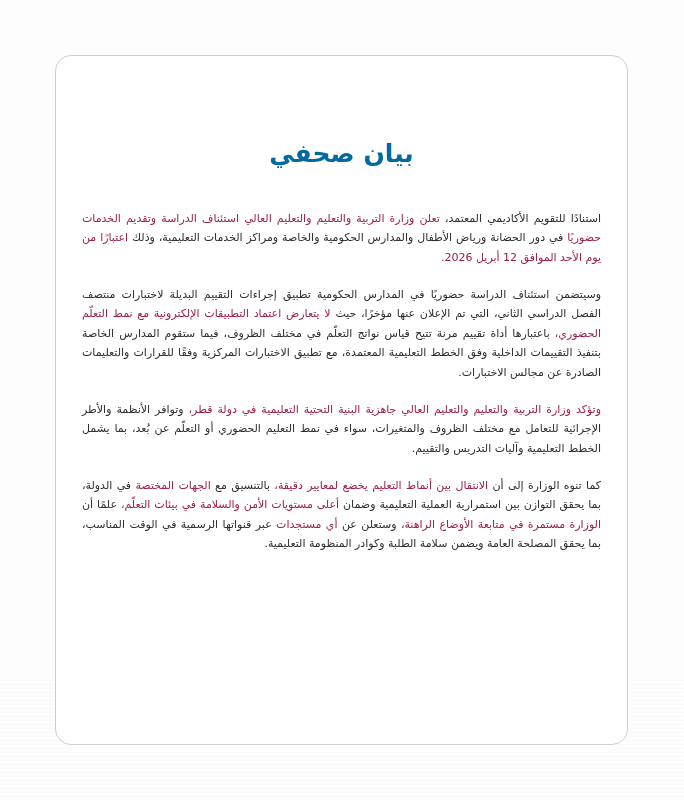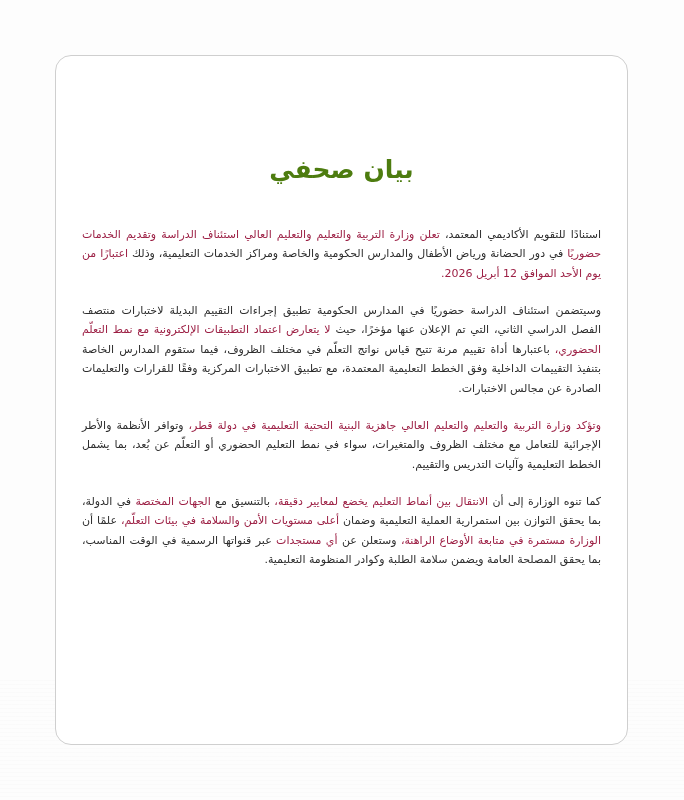--- a/index.html
+++ b/index.html
@@ -113,24 +113,24 @@
   .card-inner {
     position: absolute;
     left: 26px;
     right: 26px;
     top: 0;
     bottom: 0;
   }
 
   .doc-title {
     text-align: center;
-    color: #4d7c0f;
+    color: #0369a1;
     font-size: 25px;
     font-weight: bold;
-    margin: 16px;
+    margin: 0;
     padding-top: 83px;
     letter-spacing: 0px;
     line-height: 1.2;
   }
 
   .body-block {
     margin-top: 40px;
   }
 
   p.para {

